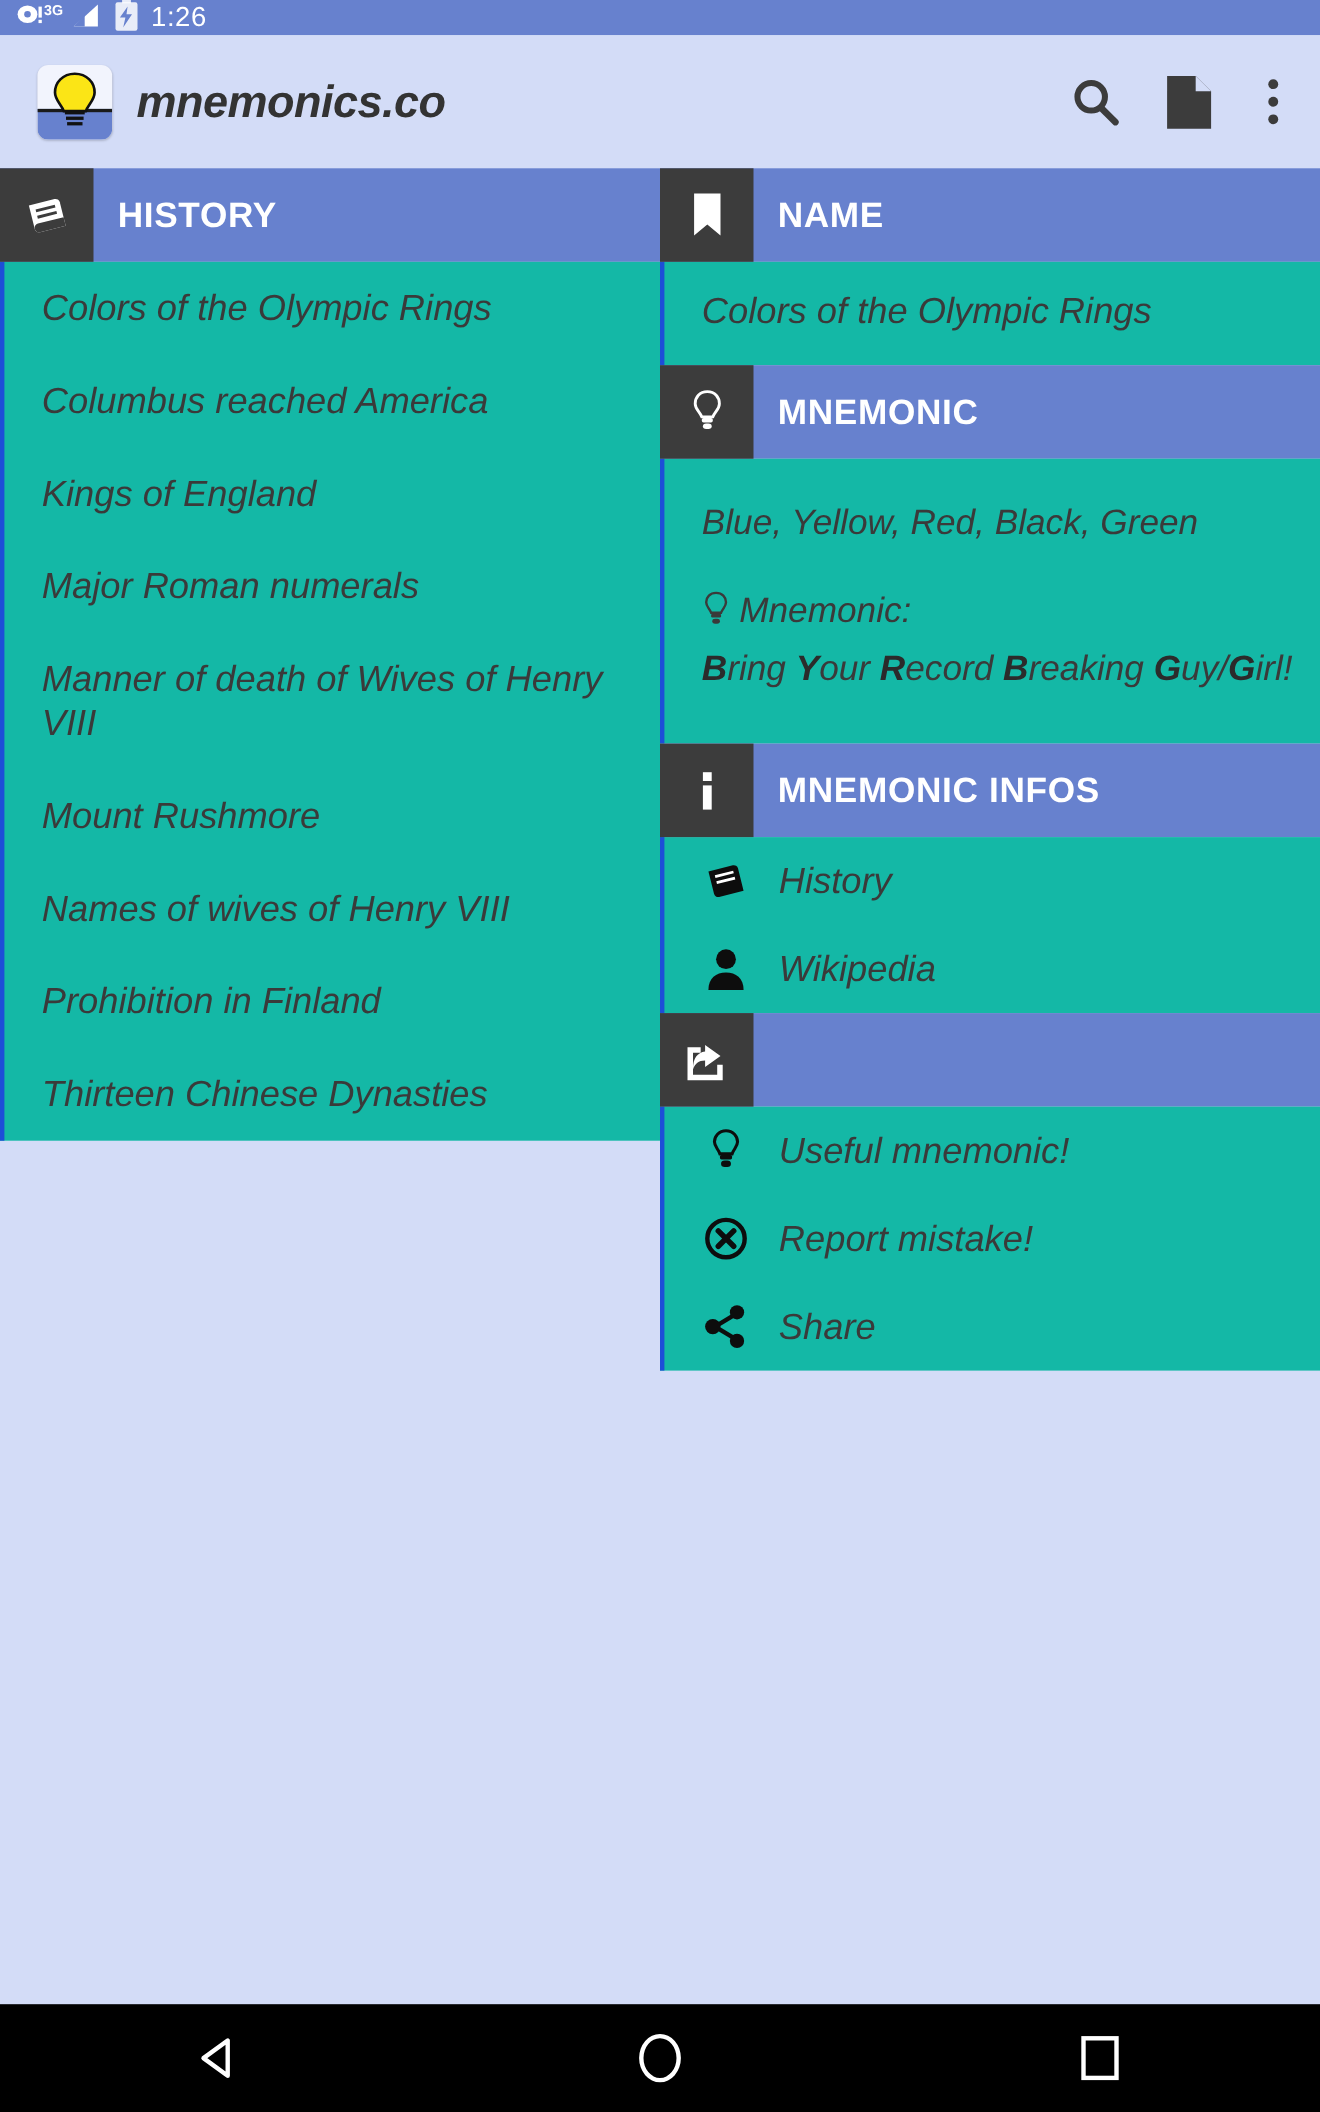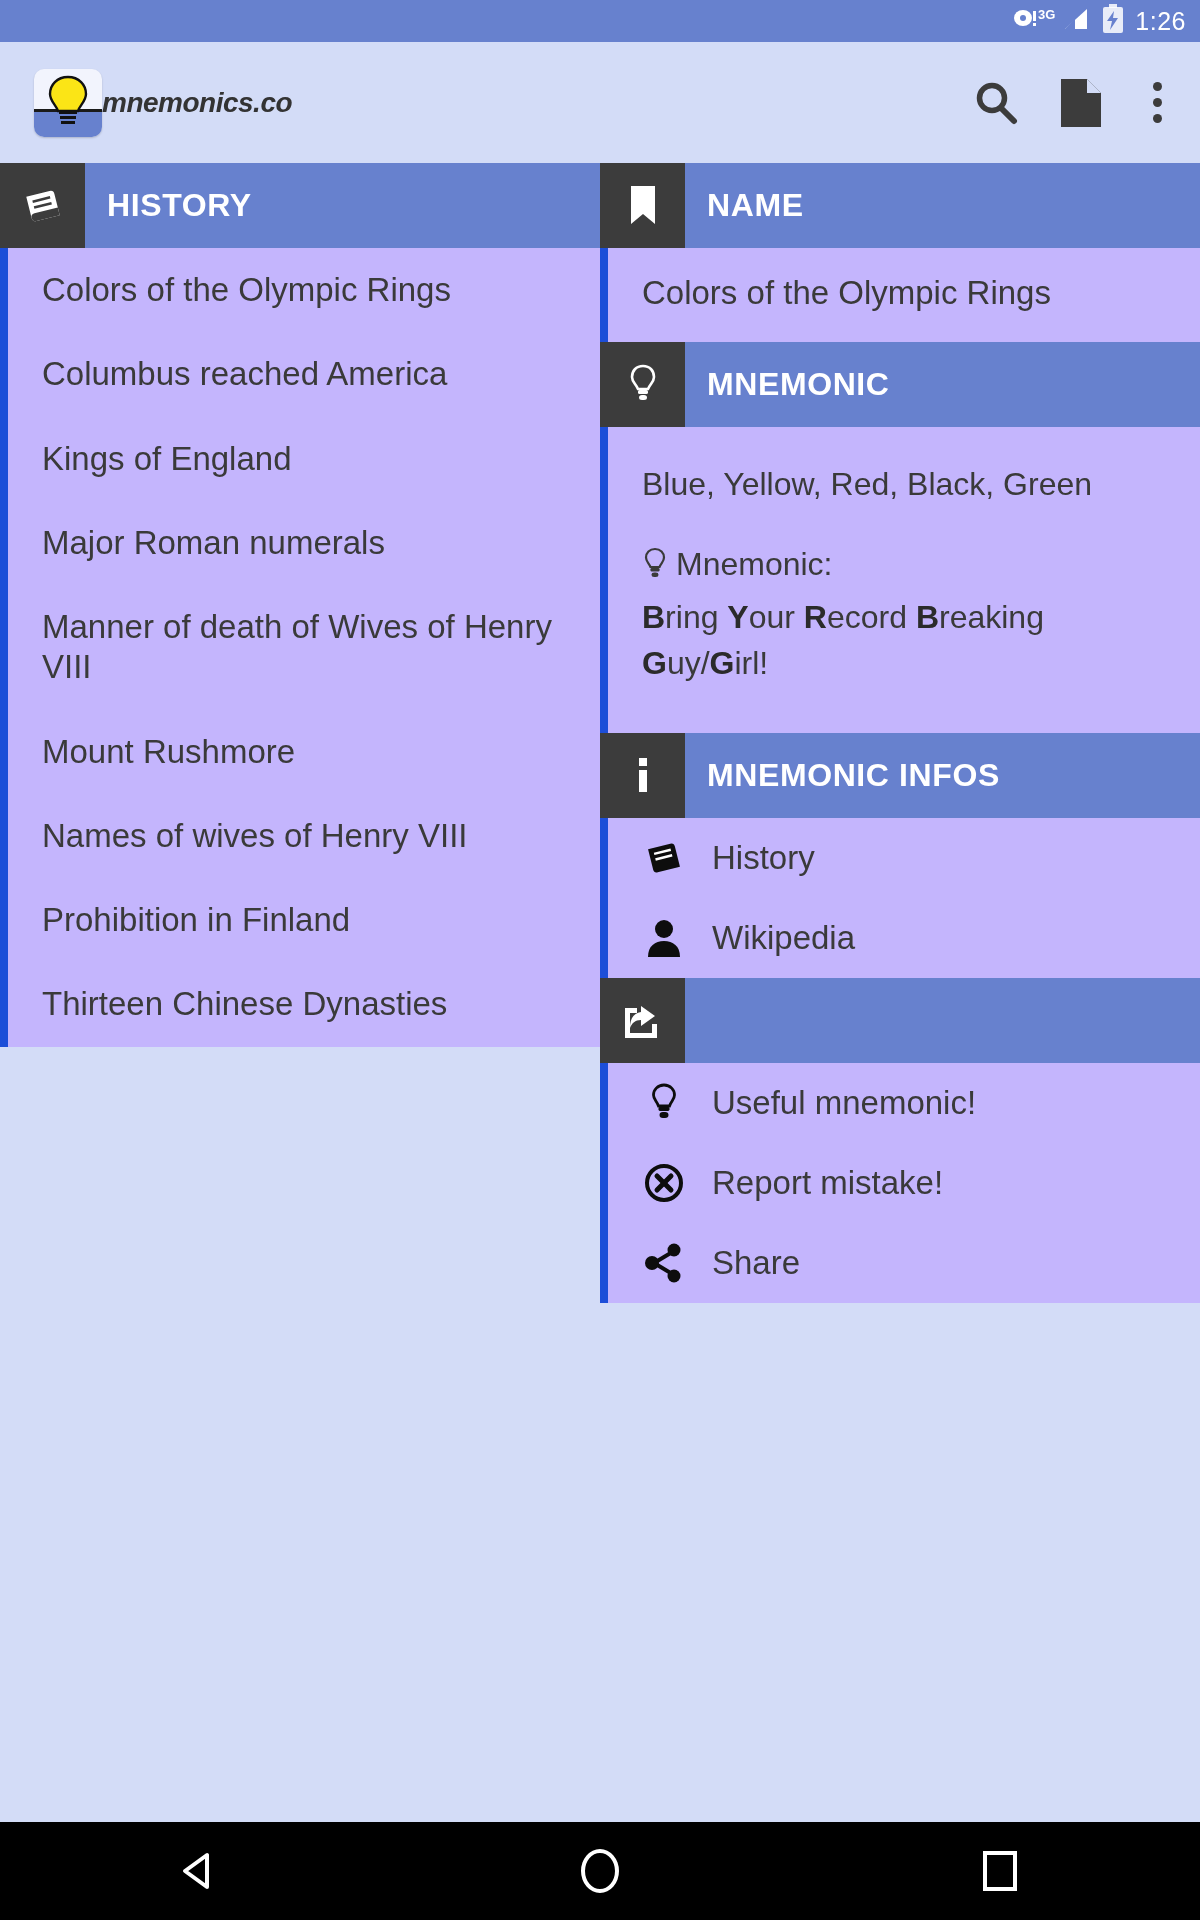--- a/index.html
+++ b/index.html
@@ -6,22 +6,22 @@
   html,body{
     width:1200px; height:1920px;
     background:#d3dcf7;
     font-family:"Liberation Sans", sans-serif;
     overflow:hidden;
   }
   .screen{ position:relative; width:1200px; height:1920px; }
 
   
   .statusbar{
-    height:42px; background:#6781ce; color:#ffffff;
-    display:flex; align-items:center; justify-content:flex-end;
+    height:32px; background:#6781ce; color:#ffffff;
+    display:flex; align-items:center; justify-content:flex-start;
     padding:0 14px;
   }
   .sb-left{ display:flex; align-items:center; gap:6px; }
   .sb-right{ display:flex; align-items:center; gap:10px; }
   .sb-time{ font-size:25px; font-weight:400; letter-spacing:.5px; }
   .sb-3g{ font-size:13px; font-weight:700; line-height:1; margin-right:-4px; align-self:flex-start; margin-top:4px;}
 
   
   .appbar{
     height:121px; background:#d3dcf7;
@@ -29,22 +29,22 @@
   }
   .logo{
     width:68px; height:68px; border-radius:10px;
     background:#f2f4fd;
     position:relative; overflow:hidden; flex:none;
     box-shadow:0 1px 2px rgba(0,0,0,.18);
   }
   .logo .base{ position:absolute; left:0; right:0; bottom:0; height:28px; background:#6781ce; border-top:3px solid #1a1a1a; }
   .logo svg{ position:absolute; left:50%; top:6px; transform:translateX(-50%); }
   .apptitle{
-    font-size:28px; font-style:italic; font-weight:700;
-    color:#333333; letter-spacing:-.5px;
+    font-size:41px; font-style:italic; font-weight:700;
+    color:#333333; margin-left:22px; letter-spacing:-.5px;
   }
   .appbar-spacer{ flex:1; }
   .appbar-icons{ display:flex; align-items:center; gap:38px; }
   .ab-icon{ display:flex; align-items:center; justify-content:center; cursor:pointer; }
   .dots{ display:flex; flex-direction:column; gap:7px; padding:0 12px; }
   .dots span{ width:9px; height:9px; border-radius:50%; background:#3c3c3c; display:block; }
 
   
   .panels{ position:relative; height:1465px; }
 
@@ -59,21 +59,21 @@
   .sec-iconbox{
     width:85px; flex:none; background:#3c3c3c;
     display:flex; align-items:center; justify-content:center;
   }
   .sec-title{
     display:flex; align-items:center;
     color:#ffffff; font-size:32px; font-weight:700; letter-spacing:.6px;
     padding-left:22px;
   }
 
-  .sec-body{ background:#c4b5fd; border-left:8px solid #1d4ed8; }
+  .sec-body{ background:#14b8a6; border-left:4px solid #1d4ed8;font-style:italic; }
 
   .list-item{
     padding:22px 34px 22px 34px;
     font-size:33px; color:#3a3a3a; line-height:1.22;
     cursor:pointer;
   }
   .row-item{
     display:flex; align-items:center; gap:26px;
     padding:19px 34px; font-size:33px; color:#3a3a3a; cursor:pointer;
   }

